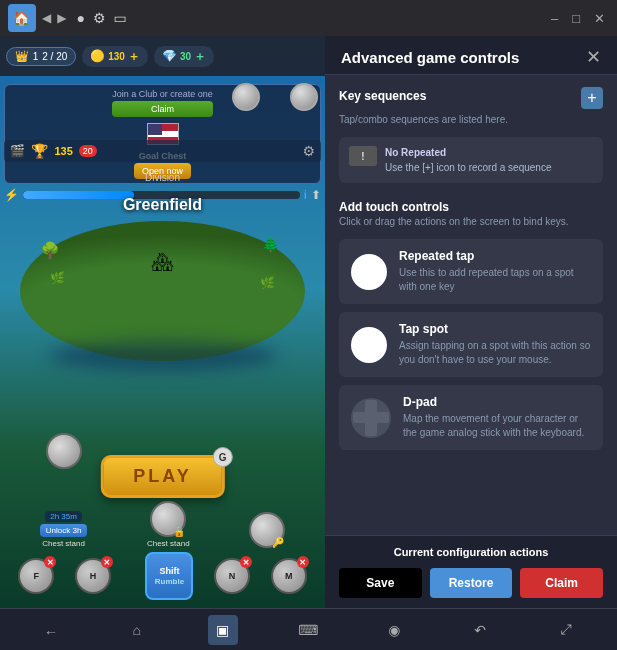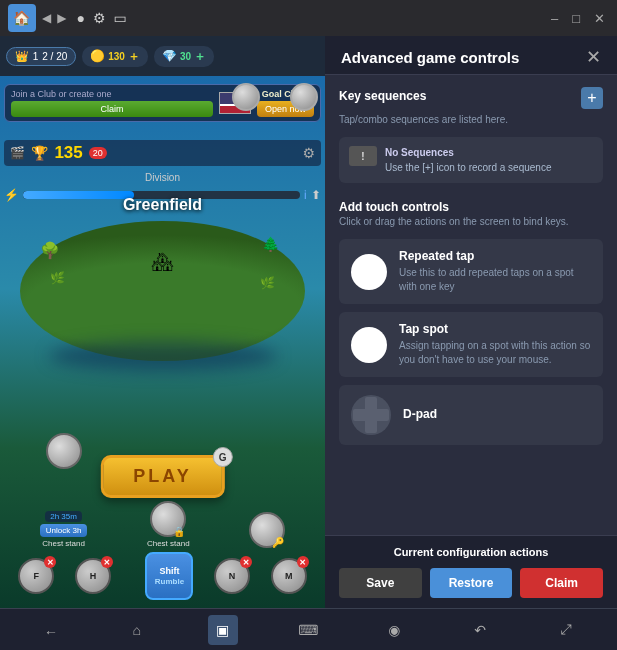--- a/index.html
+++ b/index.html
@@ -111,20 +111,21 @@
       top: 8px;
       left: 4px;
       right: 4px;
       background: rgba(20,40,70,0.85);
       border: 1px solid #4a6aaa;
       border-radius: 6px;
       padding: 4px 6px;
       display: flex;
       align-items: center;
       gap: 6px;
+      flex-direction: column;
     }
     .flag-img {
       width: 32px; height: 22px;
       background: linear-gradient(180deg, #b22234 33%, white 33%, white 66%, #b22234 66%);
       border: 1px solid #aaa;
       position: relative;
       overflow: hidden;
       flex-shrink: 0;
     }
     .flag-img::after {
@@ -153,21 +154,21 @@
       left: 4px;
       right: 4px;
       background: rgba(20,40,70,0.7);
       border-radius: 4px;
       padding: 3px 6px;
       display: flex;
       align-items: center;
       gap: 6px;
     }
     .trophy-icon { color: gold; font-size: 14px; }
-    .trophy-count { color: gold; font-size: 17px; font-weight: bold; }
+    .trophy-count { color: gold; font-size: 11px; font-weight: bold; }
     .notification-badge {
       background: #e03030;
       color: white;
       border-radius: 8px;
       font-size: 9px;
       padding: 1px 4px;
     }
     .settings-icon-small { color: #aaa; font-size: 14px; margin-left: auto; }
     .progress-track {
       flex: 1;
@@ -505,21 +506,21 @@
       flex: 1;
       max-width: 90px;
       padding: 8px 0;
       border: none;
       border-radius: 4px;
       font-size: 12px;
       font-weight: bold;
       cursor: pointer;
       color: white;
     }
-    .btn-save { background: #404040; }
+    .btn-save { background: #000000; }
     .btn-restore { background: #4a90d9; }
     .btn-clear { background: #d03030; }
 
     
     .bottom-toolbar {
       background: #1e2130;
       height: 42px;
       display: flex;
       align-items: center;
       justify-content: space-around;
@@ -691,21 +692,21 @@
         <span class="section-title">Key sequences</span>
         <button class="add-btn">+</button>
       </div>
       <div class="section-desc">Tap/combo sequences are listed here.</div>
 
       <div class="no-seq-box">
         <div class="no-seq-icon">
           <span style="font-weight:bold;">!</span>
         </div>
         <div class="no-seq-text">
-          <strong>No Sequences</strong><br>
+          <strong>No Repeated</strong><br>
           <span>Use the [+] icon to record a sequence</span>
         </div>
       </div>
 
       
       <span class="section-title">Add touch controls</span>
       <div class="section-desc">Click or drag the actions on the screen to bind keys.</div>
 
       
       <div class="control-card">
@@ -728,20 +729,21 @@
       
       <div class="control-card">
         <div class="control-icon">
           <div class="dpad-icon">
             <div class="dpad-h"></div>
             <div class="dpad-v"></div>
           </div>
         </div>
         <div class="control-info">
           <div class="ctrl-title">D-pad</div>
+          <div class="ctrl-desc">Map the movement of your character or the game analog stick with the keyboard.</div>
         </div>
       </div>
 
     </div>
 
     <div class="current-config-bar">
       <div class="current-config-title">Current configuration actions</div>
       <div class="config-buttons">
         <button class="config-btn btn-save">Save</button>
         <button class="config-btn btn-restore">Restore</button>

